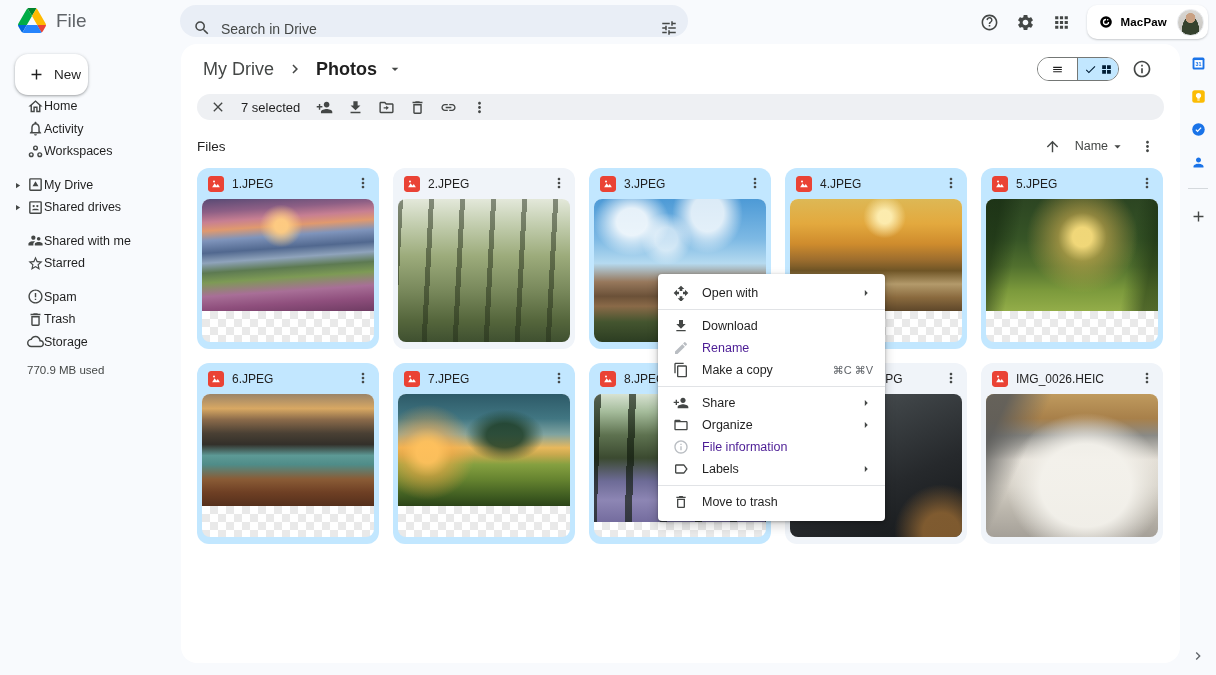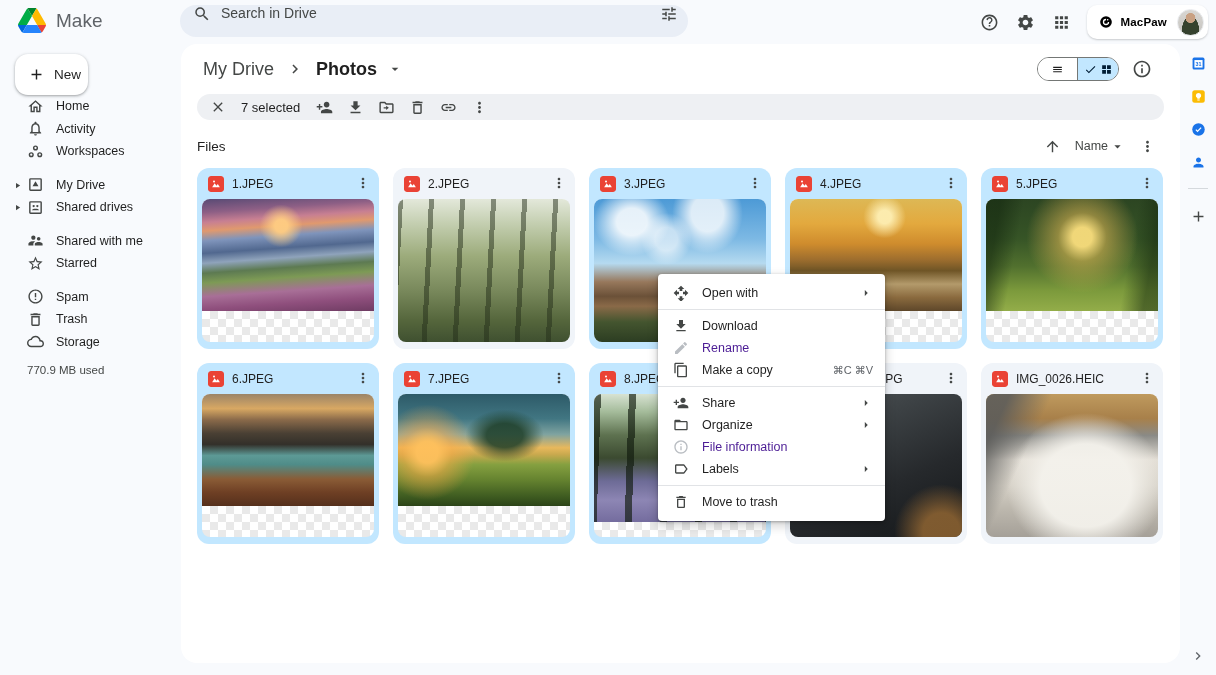--- a/index.html
+++ b/index.html
@@ -6,21 +6,21 @@
   html,body { width:1216px; height:675px; overflow:hidden; }
   body { font-family:"Liberation Sans", sans-serif; background:#f8fafd; }
   .stage { position:relative; width:1216px; height:675px; background:#f8fafd; }
 
   
   .logo { position:absolute; left:18px; top:8px; display:flex; align-items:center; gap:10px; cursor:pointer; }
   .logo svg { width:28px; height:25px; }
   .logo-text { font-size:19px; color:#5f6368; }
 
   .searchbar { position:absolute; left:180px; top:5px; width:508px; height:32px; background:#e9eef6;
-               border-radius:16px; display:flex; align-items:flex-start; padding:0 10px 0 13px; }
+               border-radius:16px; display:flex; align-items:flex-end; padding:0 10px 0 13px; }
   .searchbar .s-icon { width:18px; height:18px; color:#444746; flex:0 0 auto; }
   .searchbar input { flex:1; border:none; outline:none; background:transparent; font-size:14px; color:#1f1f1f;
                      padding:0 10px; font-family:"Liberation Sans", sans-serif; }
   .searchbar input::placeholder { color:#444746; }
   .searchbar .t-icon { width:18px; height:18px; color:#444746; cursor:pointer; }
 
   .header-right { position:absolute; right:8px; top:0; height:44px; display:flex; align-items:center; gap:8px; }
   .hdr-btn { width:28px; height:28px; display:flex; align-items:center; justify-content:center; cursor:pointer; border-radius:50%; }
   .hdr-btn svg { width:19px; height:19px; color:#444746; }
   .account-chip { margin-left:4px; height:34px; background:#fff; border-radius:10px; display:flex; align-items:center;
@@ -35,21 +35,21 @@
               linear-gradient(#d9d7d3,#c6c4c0); }
 
   
   .sidebar { position:absolute; left:0; top:44px; width:180px; bottom:0; }
   .new-btn { display:flex; align-items:center; gap:9px; margin:10px 0 0 15px; width:73px; height:41px;
              background:#fff; border:none; border-radius:13px; cursor:pointer; padding:0 13px;
              font-family:"Liberation Sans", sans-serif; font-size:13.5px; font-weight:500; color:#1f1f1f;
              box-shadow:0 1px 2px rgba(60,64,67,.3), 0 1px 3px 1px rgba(60,64,67,.15); }
   .new-btn svg { width:17px; height:17px; color:#1f1f1f; }
   .nav-group { margin-bottom:11px; }
-  .side-item { position:relative; height:22.5px; display:flex; align-items:center; gap:12px; padding-left:27px;
+  .side-item { position:relative; height:22.5px; display:flex; align-items:center; gap:0; padding-left:27px;
                font-size:12.5px; color:#1f1f1f; cursor:pointer; border-radius:0 14px 14px 0; }
   .side-item .si-icon { width:17px; height:17px; color:#444746; flex:0 0 auto; display:flex; }
   .side-item .si-icon svg { width:17px; height:17px; }
   .side-item .expander { position:absolute; left:13px; top:7px; width:9px; height:9px; color:#444746; }
   .side-item .expander svg { width:9px; height:9px; display:block; }
   .storage-used { padding-left:27px; font-size:11.5px; color:#444746; margin-top:3px; }
 
   
   .content { position:absolute; left:181px; top:44px; width:999px; height:619px; background:#fff;
              border-radius:16px; padding:0 16px; }
@@ -173,21 +173,21 @@
 
   <div class="logo">
     <svg viewBox="0 0 87.3 78">
       <path fill="#0066da" d="m6.6 66.85 3.85 6.65c.8 1.4 1.95 2.5 3.3 3.3l13.75-23.8H0c0 1.55.4 3.1 1.2 4.5z"></path>
       <path fill="#00ac47" d="M43.65 25 29.9 1.2c-1.35.8-2.5 1.9-3.3 3.3l-25.4 44A9.06 9.06 0 0 0 0 53h27.5z"></path>
       <path fill="#ea4335" d="M73.55 76.8c1.35-.8 2.5-1.9 3.3-3.3l1.6-2.75 7.65-13.25c.8-1.4 1.2-2.95 1.2-4.5H59.8l5.85 11.5z"></path>
       <path fill="#00832d" d="M43.65 25 57.4 1.2C56.05.4 54.5 0 52.9 0H34.4c-1.6 0-3.15.45-4.5 1.2z"></path>
       <path fill="#2684fc" d="M59.8 53H27.5L13.75 76.8c1.35.8 2.9 1.2 4.5 1.2h50.8c1.6 0 3.15-.45 4.5-1.2z"></path>
       <path fill="#ffba00" d="m73.4 26.5-12.7-22c-.8-1.4-1.95-2.5-3.3-3.3L43.65 25 59.8 53h27.45c0-1.55-.4-3.1-1.2-4.5z"></path>
     </svg>
-    <span class="logo-text">Make</span>
+    <span class="logo-text">File</span>
   </div>
 
   <div class="searchbar">
     <span class="s-icon"><svg viewBox="0 0 24 24">
           <path d="M15.5 14h-.79l-.28-.27A6.47 6.47 0 0 0 16 9.5 6.5 6.5 0 1 0 9.5 16c1.61 0 3.09-.59 4.23-1.57l.27.28v.79l5 4.99L20.49 19l-4.99-5zm-6 0C7.01 14 5 11.99 5 9.5S7.01 5 9.5 5 14 7.01 14 9.5 11.99 14 9.5 14z"></path>
         </svg></span>
     <input placeholder="Search in Drive" style="">
     <span class="t-icon"><svg viewBox="0 0 24 24">
           <path d="M3 17v2h6v-2H3zM3 5v2h10V5H3zm10 16v-2h8v-2h-8v-2h-2v6h2zM7 9v2H3v2h4v2h2V9H7zm14 4v-2H11v2h10zm-6-4h2V7h4V5h-4V3h-2v6z"></path>
         </svg></span>

